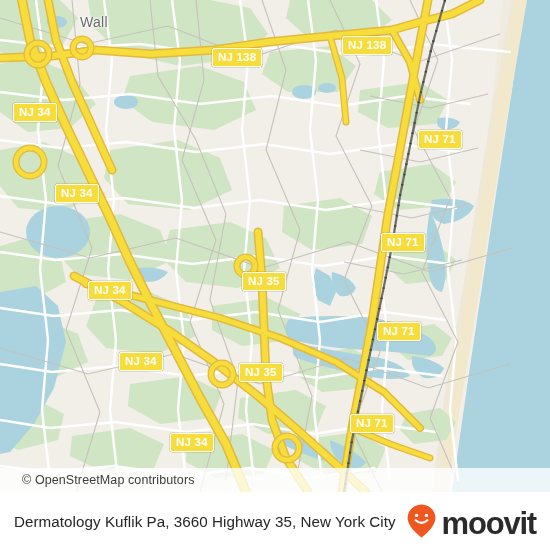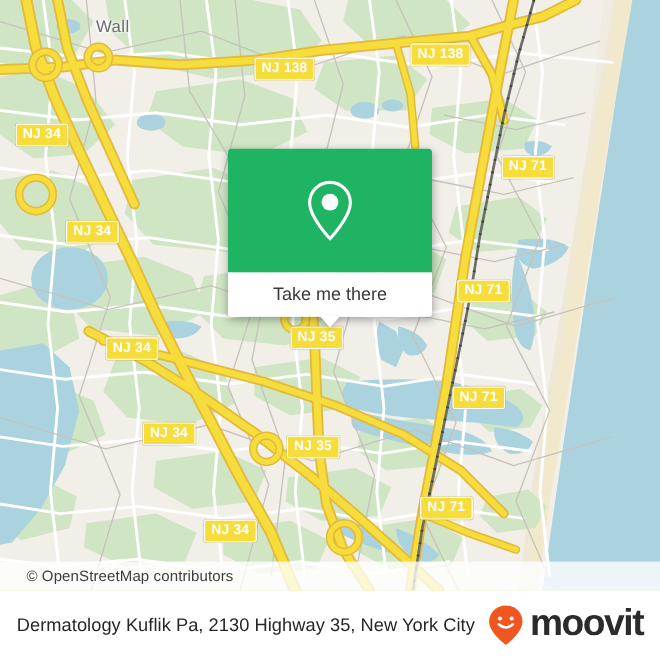--- a/index.html
+++ b/index.html
@@ -56,21 +56,21 @@
   #bottombar{
     position:absolute;left:0;top:492px;width:550px;height:58px;
     background:#fff;display:flex;align-items:center;
     box-sizing:border-box;padding:0 14px 0 14px;
   }
   #bottombar .addr{
     flex:1 1 auto;font-size:15.2px;color:#262626;line-height:21px;
     padding-right:8px;letter-spacing:0.05px;
   }
   #bottombar .brand{
-    flex:0 0 auto;display:flex;align-items:flex-start;gap:4px;
+    flex:0 0 auto;display:flex;align-items:flex-end;gap:4px;
   }
   #bottombar .brand .wordmark{
     font-size:31px;font-weight:bold;color:#2b2b2b;letter-spacing:-1.2px;
     line-height:31px;
   }
 </style>
 </head>
 <body>
 
 <div id="app">
@@ -264,35 +264,23 @@
         <div style="position: absolute; left: 381px; top: 233px; background: rgb(247, 221, 60); border: 1.6px solid rgb(255, 255, 255); border-radius: 2px; color: rgb(255, 255, 255); font-size: 11.5px; font-weight: bold; line-height: 14px; padding: 1px 5px 2px; white-space: nowrap; font-family: &quot;Liberation Sans&quot;, &quot;DejaVu Sans&quot;, sans-serif; box-shadow: rgba(180, 150, 20, 0.5) 0px 0px 0px 0.5px; letter-spacing: 0.2px;"><span>NJ 71</span></div>
         <div style="position: absolute; left: 377px; top: 322px; background: rgb(247, 221, 60); border: 1.6px solid rgb(255, 255, 255); border-radius: 2px; color: rgb(255, 255, 255); font-size: 11.5px; font-weight: bold; line-height: 14px; padding: 1px 5px 2px; white-space: nowrap; font-family: &quot;Liberation Sans&quot;, &quot;DejaVu Sans&quot;, sans-serif; box-shadow: rgba(180, 150, 20, 0.5) 0px 0px 0px 0.5px; letter-spacing: 0.2px;"><span>NJ 71</span></div>
         <div style="position: absolute; left: 350px; top: 414px; background: rgb(247, 221, 60); border: 1.6px solid rgb(255, 255, 255); border-radius: 2px; color: rgb(255, 255, 255); font-size: 11.5px; font-weight: bold; line-height: 14px; padding: 1px 5px 2px; white-space: nowrap; font-family: &quot;Liberation Sans&quot;, &quot;DejaVu Sans&quot;, sans-serif; box-shadow: rgba(180, 150, 20, 0.5) 0px 0px 0px 0.5px; letter-spacing: 0.2px;"><span>NJ 71</span></div>
       </div>
 
     <div id="attrib">
       <span>© OpenStreetMap contributors</span>
     </div>
   </div>
 
-  <div id="popup">
-    <div class="pop-head">
-      <svg width="48" height="56" viewBox="0 0 48 56">
-        <path d="M24 4 C14.6 4 7 11.6 7 21 C7 33 24 51 24 51 C24 51 41 33 41 21 C41 11.6 33.4 4 24 4 Z" fill="none" stroke="#ffffff" stroke-width="2.6" stroke-linejoin="round"></path>
-        <circle cx="24" cy="20.5" r="7" fill="#ffffff"></circle>
-      </svg>
-    </div>
-    <div class="pop-foot">
-      <span>Take me there</span>
-      <span class="pop-tail"></span>
-    </div>
-  </div>
 
   <div id="bottombar">
-    <div class="addr">Dermatology Kuflik Pa, 2130 Highway 35, New York City</div>
+    <div class="addr">Dermatology Kuflik Pa, 3660 Highway 35, New York City</div>
     <div class="brand">
       <svg width="33" height="36" viewBox="0 0 33 36">
         <path d="M16.5 1.5 C8.8 1.5 2.6 7.5 2.6 15 C2.6 24.6 16.5 34.5 16.5 34.5 C16.5 34.5 30.4 24.6 30.4 15 C30.4 7.5 24.2 1.5 16.5 1.5 Z" fill="#ef5620"></path>
         <circle cx="11.6" cy="12.4" r="1.7" fill="#ffffff"></circle>
         <circle cx="21.4" cy="12.4" r="1.7" fill="#ffffff"></circle>
         <path d="M10.6 17.2 Q16.5 22.6 22.4 17.2" fill="none" stroke="#ffffff" stroke-width="2.1" stroke-linecap="round"></path>
       </svg>
       <span class="wordmark">moovit</span>
     </div>
   </div>

